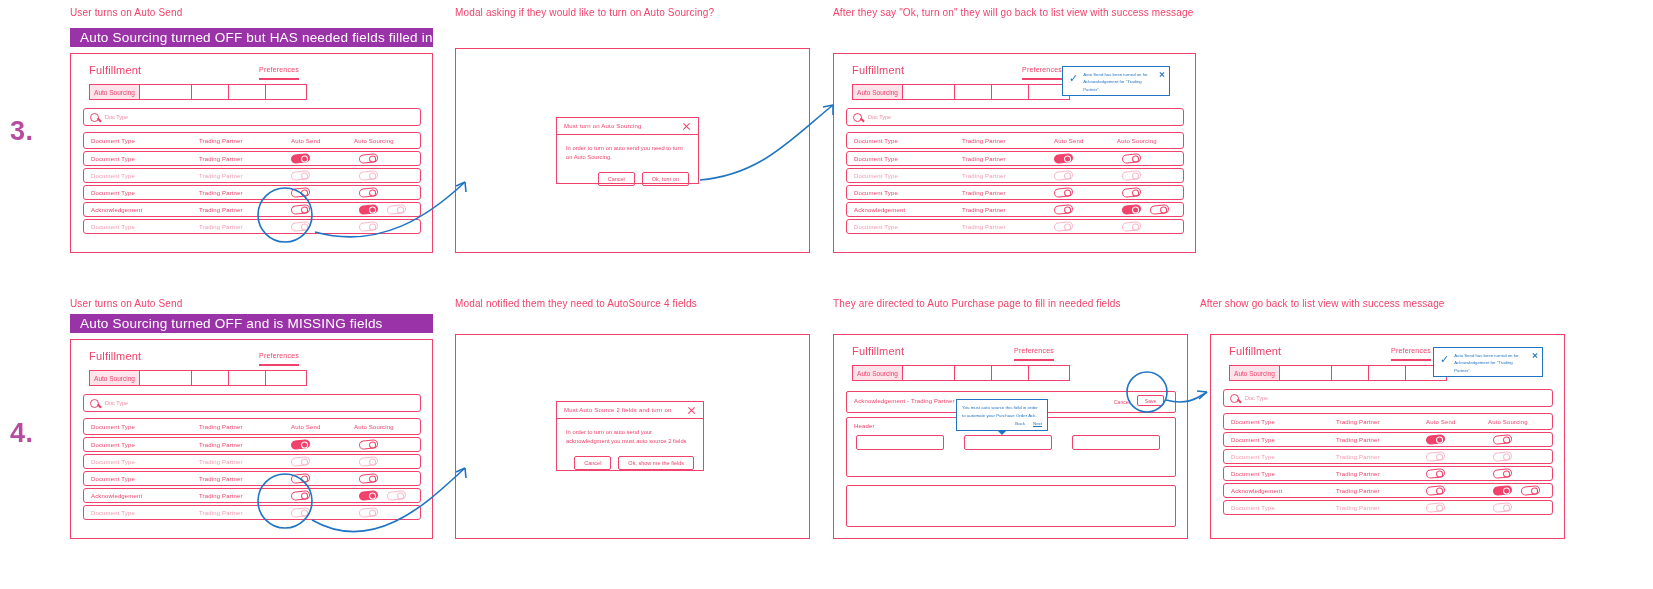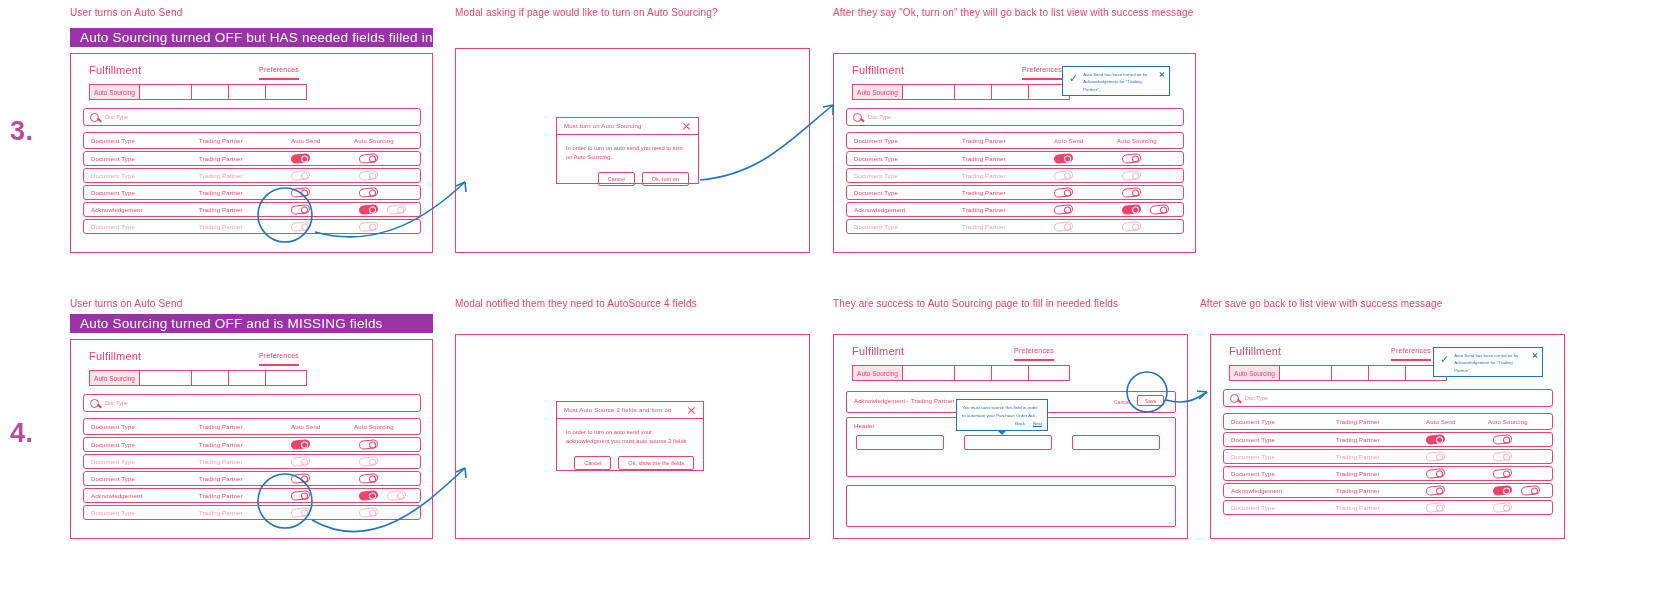--- a/index.html
+++ b/index.html
@@ -383,21 +383,21 @@
       <div class="toggle-cell" style="width:63px; padding-left:7px;">
           <span class="tgl off-faded"></span>
         </div>
       <div class="toggle-cell" style="width:70px; padding-left:12px;">
           <span class="tgl off-faded"></span>
         </div>
     </div>
   </div>
 </div>
 
-<div class="caption" style="left:455px; top:7px;">Modal asking if page would like to turn on Auto Sourcing?</div>
+<div class="caption" style="left:455px; top:7px;">Modal asking if they would like to turn on Auto Sourcing?</div>
 <div class="frame" style="left:455px; top:48px; width:355px; height:205px;">
   <div class="modal" style="left:100px; top:68px; width:143px; height:67px;">
     <div class="modal-head">
       <span class="modal-title">Must turn on Auto Sourcing</span>
       <span class="modal-x"></span>
     </div>
     <div class="modal-body">In order to turn on auto send you need to turn on Auto Sourcing.</div>
     <div class="modal-foot">
       <span class="mbtn">Cancel</span>
       <span class="mbtn">Ok, turn on</span>
@@ -587,21 +587,21 @@
       <span class="modal-x"></span>
     </div>
     <div class="modal-body">In order to turn on auto send your acknowledgment you must auto source 2 fields</div>
     <div class="modal-foot">
       <span class="mbtn">Cancel</span>
       <span class="mbtn">Ok, show me the fields</span>
     </div>
   </div>
 </div>
 
-<div class="caption" style="left:833px; top:298px;">They are success to Auto Sourcing page to fill in needed fields</div>
+<div class="caption" style="left:833px; top:298px;">They are directed to Auto Purchase page to fill in needed fields</div>
 <div class="frame" style="left:833px; top:334px; width:355px; height:205px;">
   <div class="app-title" style="left:18px; top:10px;">Fulfillment</div>
   <div class="prefs" style="left:170px; top:12px; width:60px;">Preferences</div>
   <div class="prefs-underline" style="left:180px; top:24px; width:40px;"></div>
 
   <div class="tabstrip" style="left:18px; top:30px; width:218px; height:16px;">
     <div class="tab active" style="width:50px;">Auto Sourcing</div>
     <div class="tab" style="width:52px;"></div>
     <div class="tab" style="width:37px;"></div>
     <div class="tab" style="width:37px;"></div>
@@ -624,21 +624,21 @@
   <div class="tooltip" style="left:122px; top:64px; width:92px;">
     <div class="tooltip-msg">You must auto source this field in order to automate your Purchase Order Ack.</div>
     <div class="tooltip-actions">
       <span class="tt-link">Back</span>
       <span class="tt-link under">Next</span>
     </div>
     <span class="tooltip-caret"></span>
   </div>
 </div>
 
-<div class="caption" style="left:1200px; top:298px;">After save go back to list view with success message</div>
+<div class="caption" style="left:1200px; top:298px;">After show go back to list view with success message</div>
 <div class="frame" style="left:1210px; top:334px; width:355px; height:205px;">
   <div class="app-title" style="left:18px; top:10px;">Fulfillment</div>
   <div class="prefs" style="left:170px; top:12px; width:60px;">Preferences</div>
   <div class="prefs-underline" style="left:180px; top:24px; width:40px;"></div>
 
   <div class="tabstrip" style="left:18px; top:30px; width:218px; height:16px;">
     <div class="tab active" style="width:50px;">Auto Sourcing</div>
     <div class="tab" style="width:52px;"></div>
     <div class="tab" style="width:37px;"></div>
     <div class="tab" style="width:37px;"></div>

